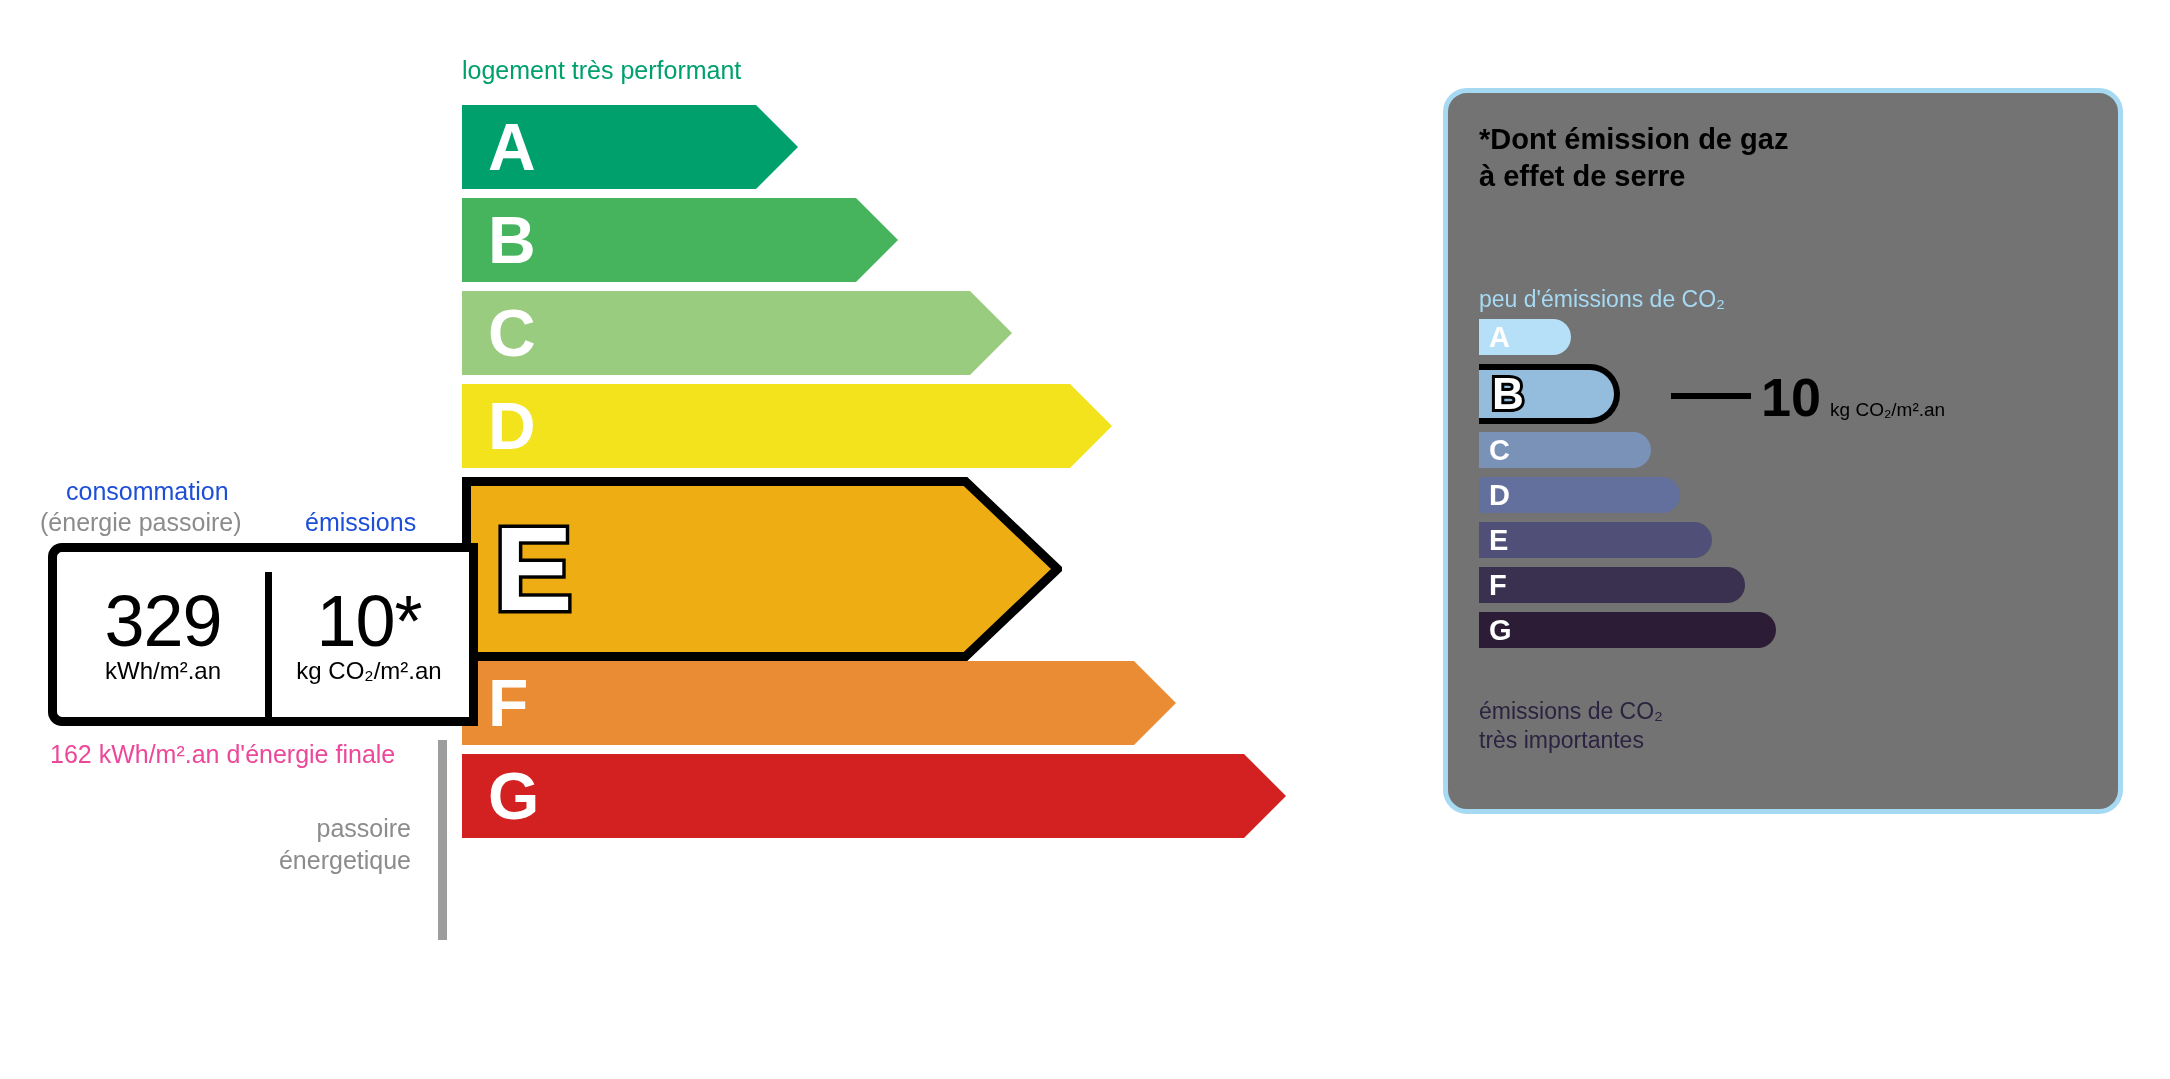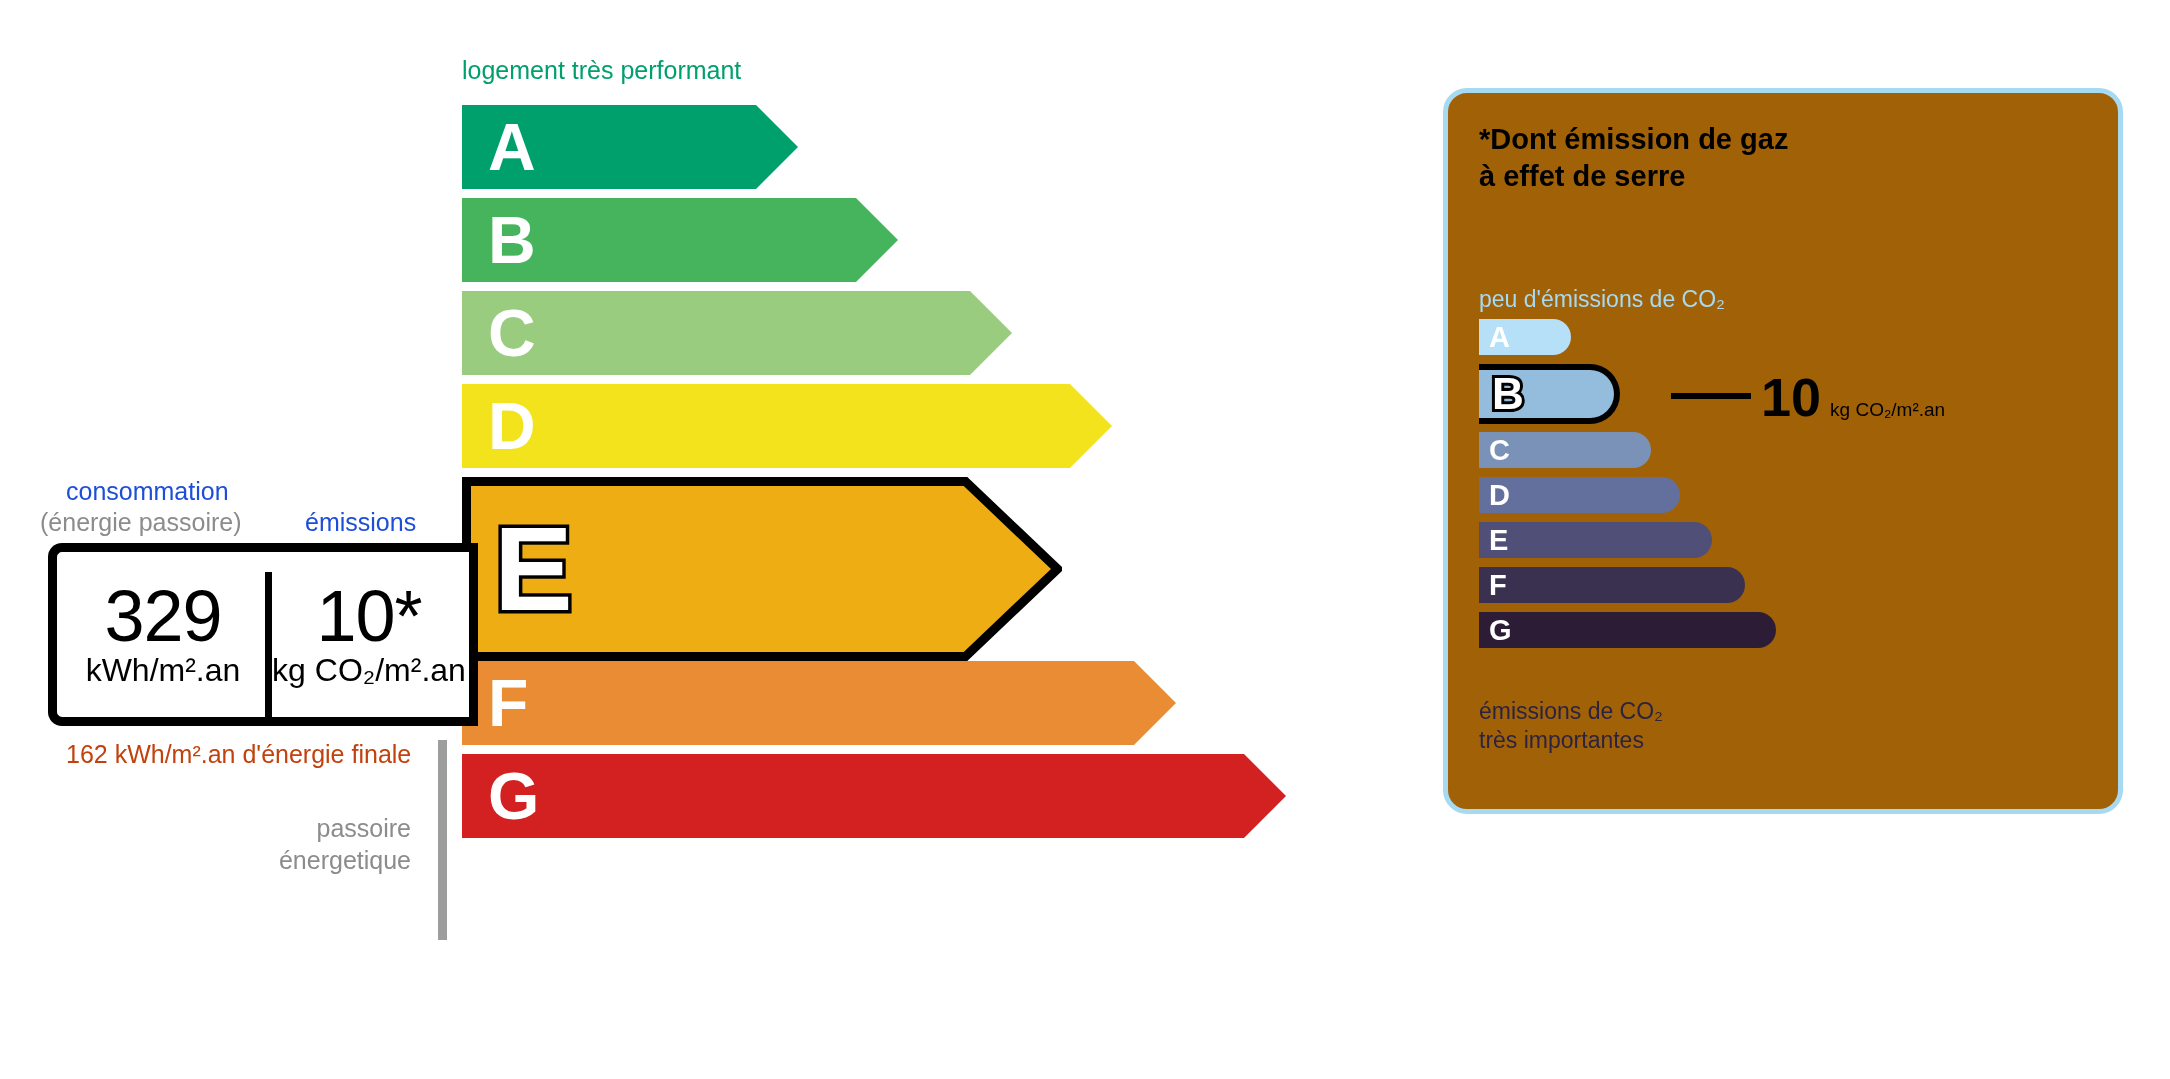--- a/index.html
+++ b/index.html
@@ -115,21 +115,21 @@
   #cell-conso { left: 0px; width: 212px; }
   #cell-emis  { left: 220px; width: 184px; text-align: right; }
   .result-value {
     font-size: 72px;
     font-weight: 400;
     color: #000000;
     line-height: 1;
     letter-spacing: -1px;
   }
   .result-unit {
-    font-size: 32px;
+    font-size: 24px;
     color: #000000;
     margin-top: 0;
     white-space: nowrap;
   }
   #result-divider {
     position: absolute;
     left: 208px; top: 20px;
     width: 7px; height: 145px;
     background: #000000;
     z-index: 6;
@@ -146,23 +146,23 @@
     position: absolute;
     left: 40px; top: 508px;
     font-size: 25px;
     color: #8c8c8c;
     white-space: nowrap;
   }
   #hdr-emis { left: 305px; top: 508px; }
 
   #final-energy {
     position: absolute;
-    left: 66px; top: 738px;
-    font-size: 25px;
-    color: #c2410c;
+    left: 50px; top: 738px;
+    font-size: 25px;
+    color: #ec4899;
     line-height: 1.28;
     white-space: nowrap;
   }
   #passoire {
     position: absolute;
     left: 206px; top: 812px;
     width: 205px;
     text-align: right;
     font-size: 25px;
     color: #8c8c8c;
@@ -175,21 +175,21 @@
     background: #9d9d9d;
   }
 
   
   #co2-panel {
     position: absolute;
     left: 1443px; top: 88px;
     width: 680px; height: 726px;
     border: 5px solid #a6d9f2;
     border-radius: 24px;
-    background: #a16207;
+    background: #737373;
   }
   #co2-title {
     position: absolute;
     left: 31px; top: 28px;
     font-size: 29px;
     font-weight: bold;
     color: #000000;
     line-height: 1.26;
     white-space: pre-line;
   }

